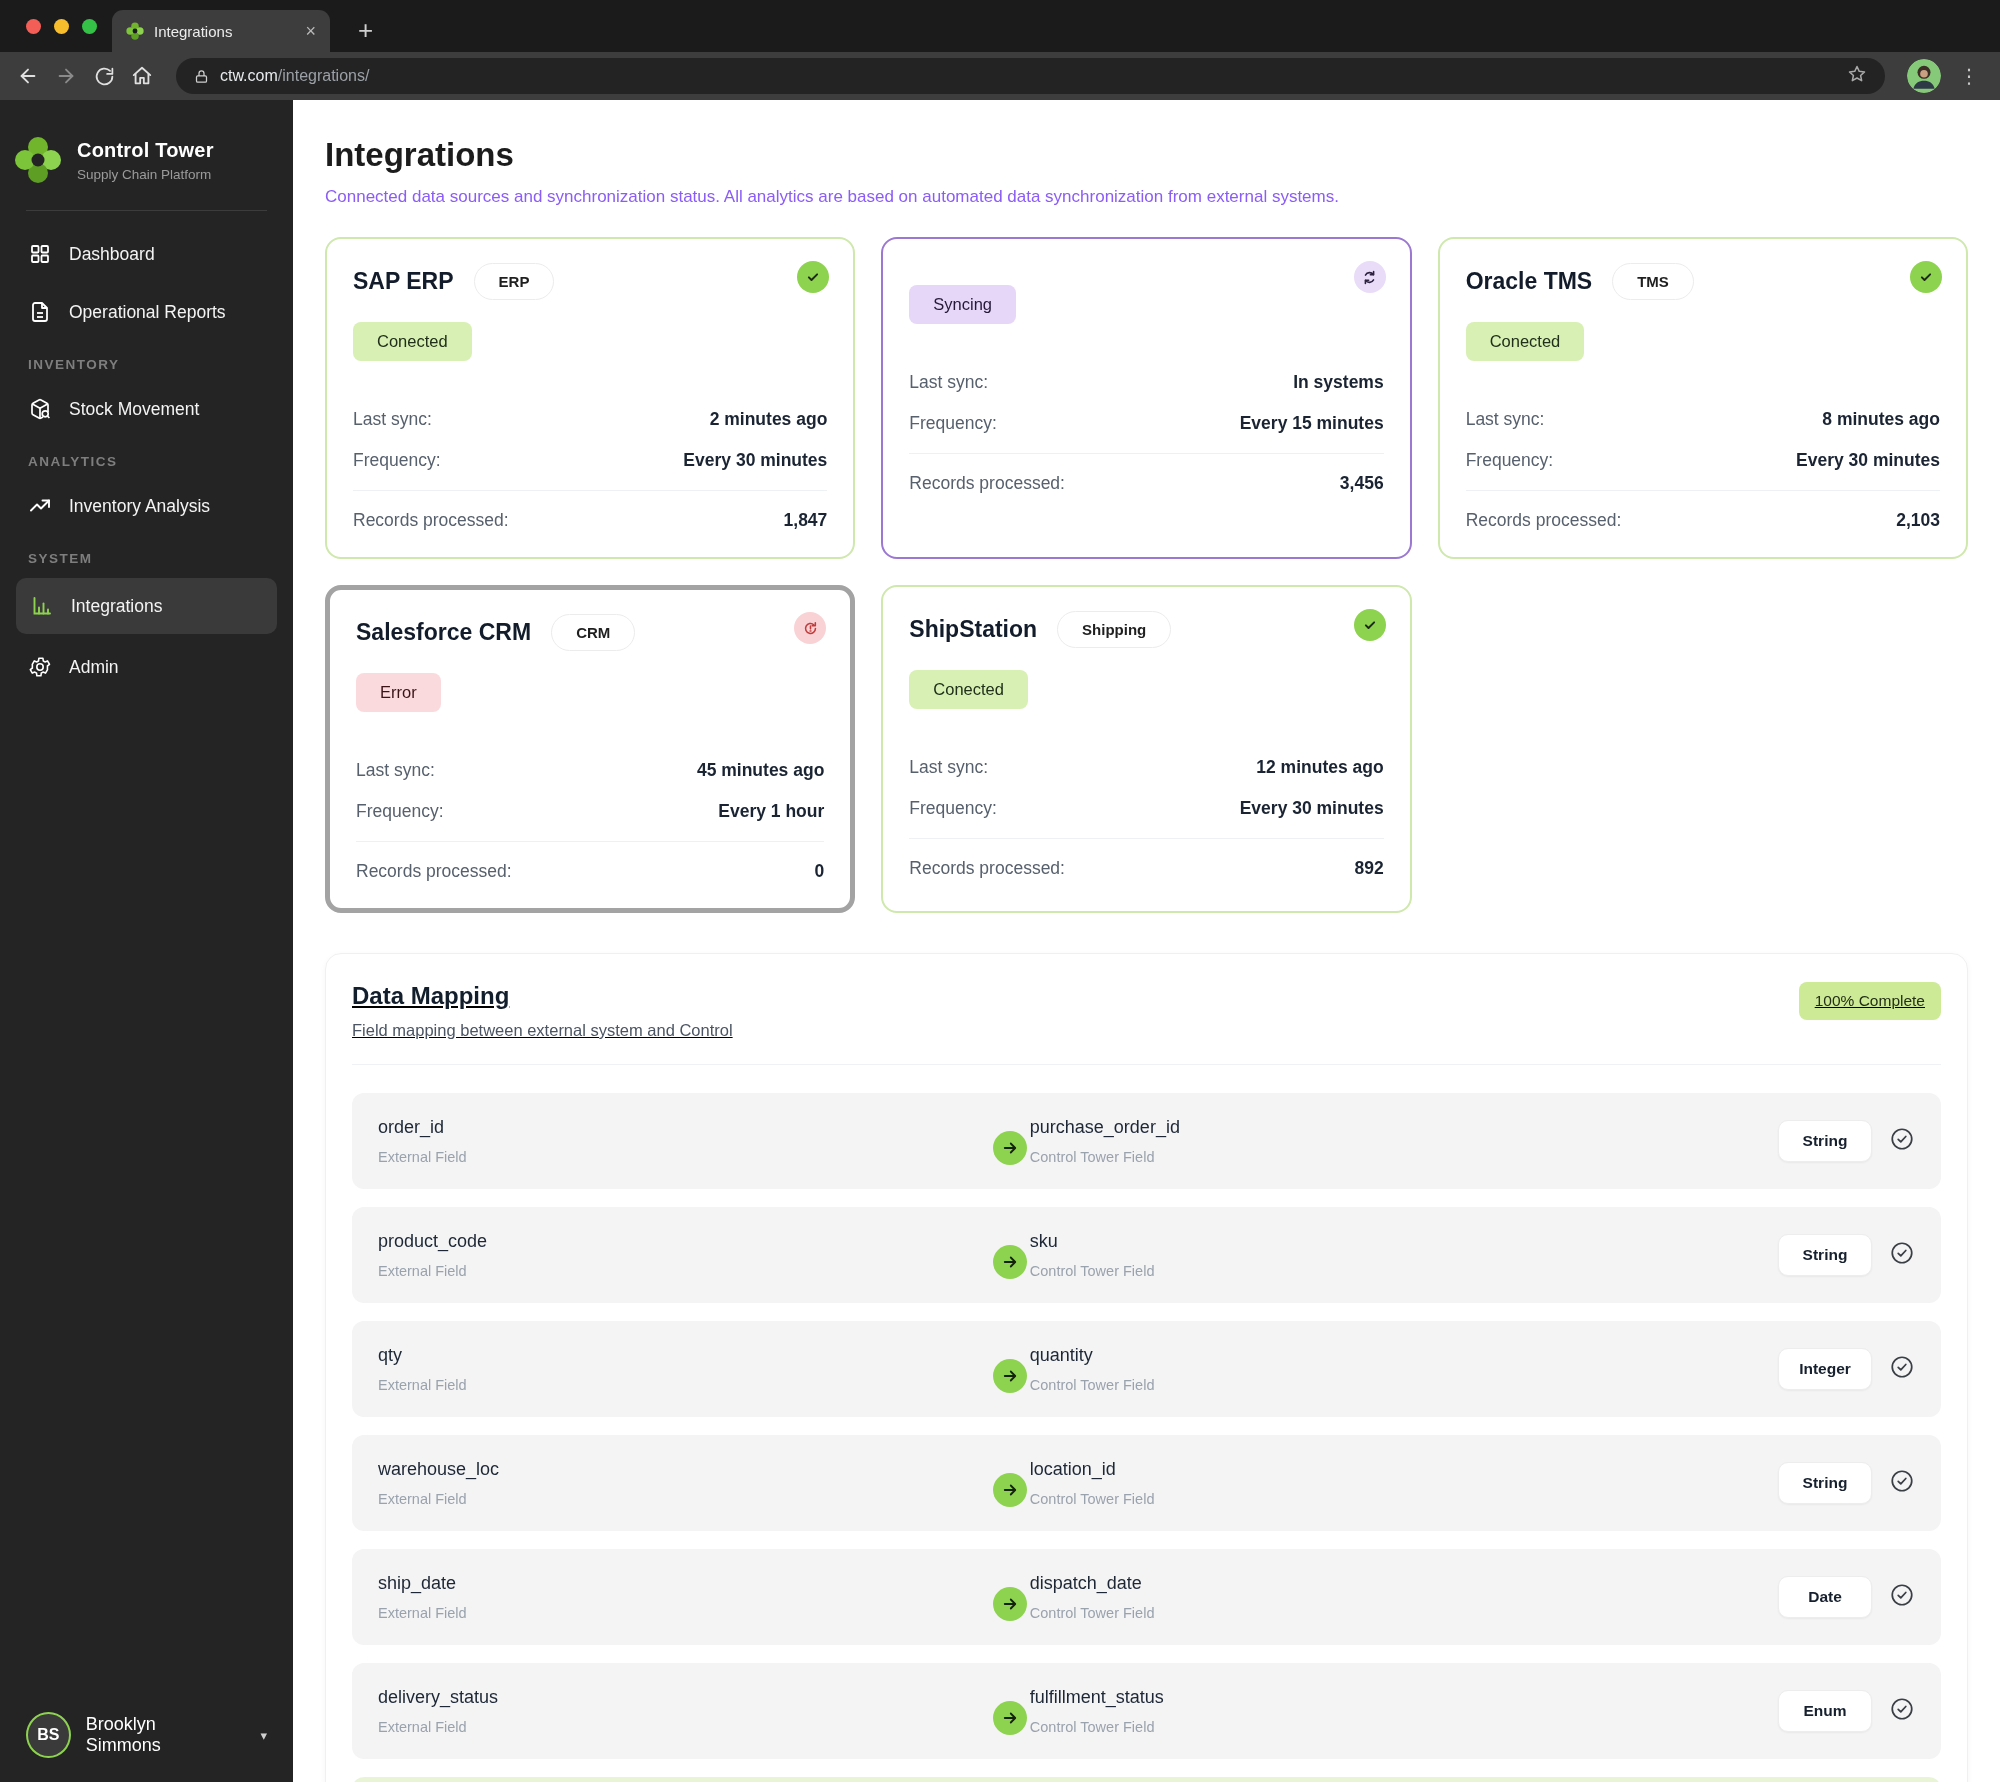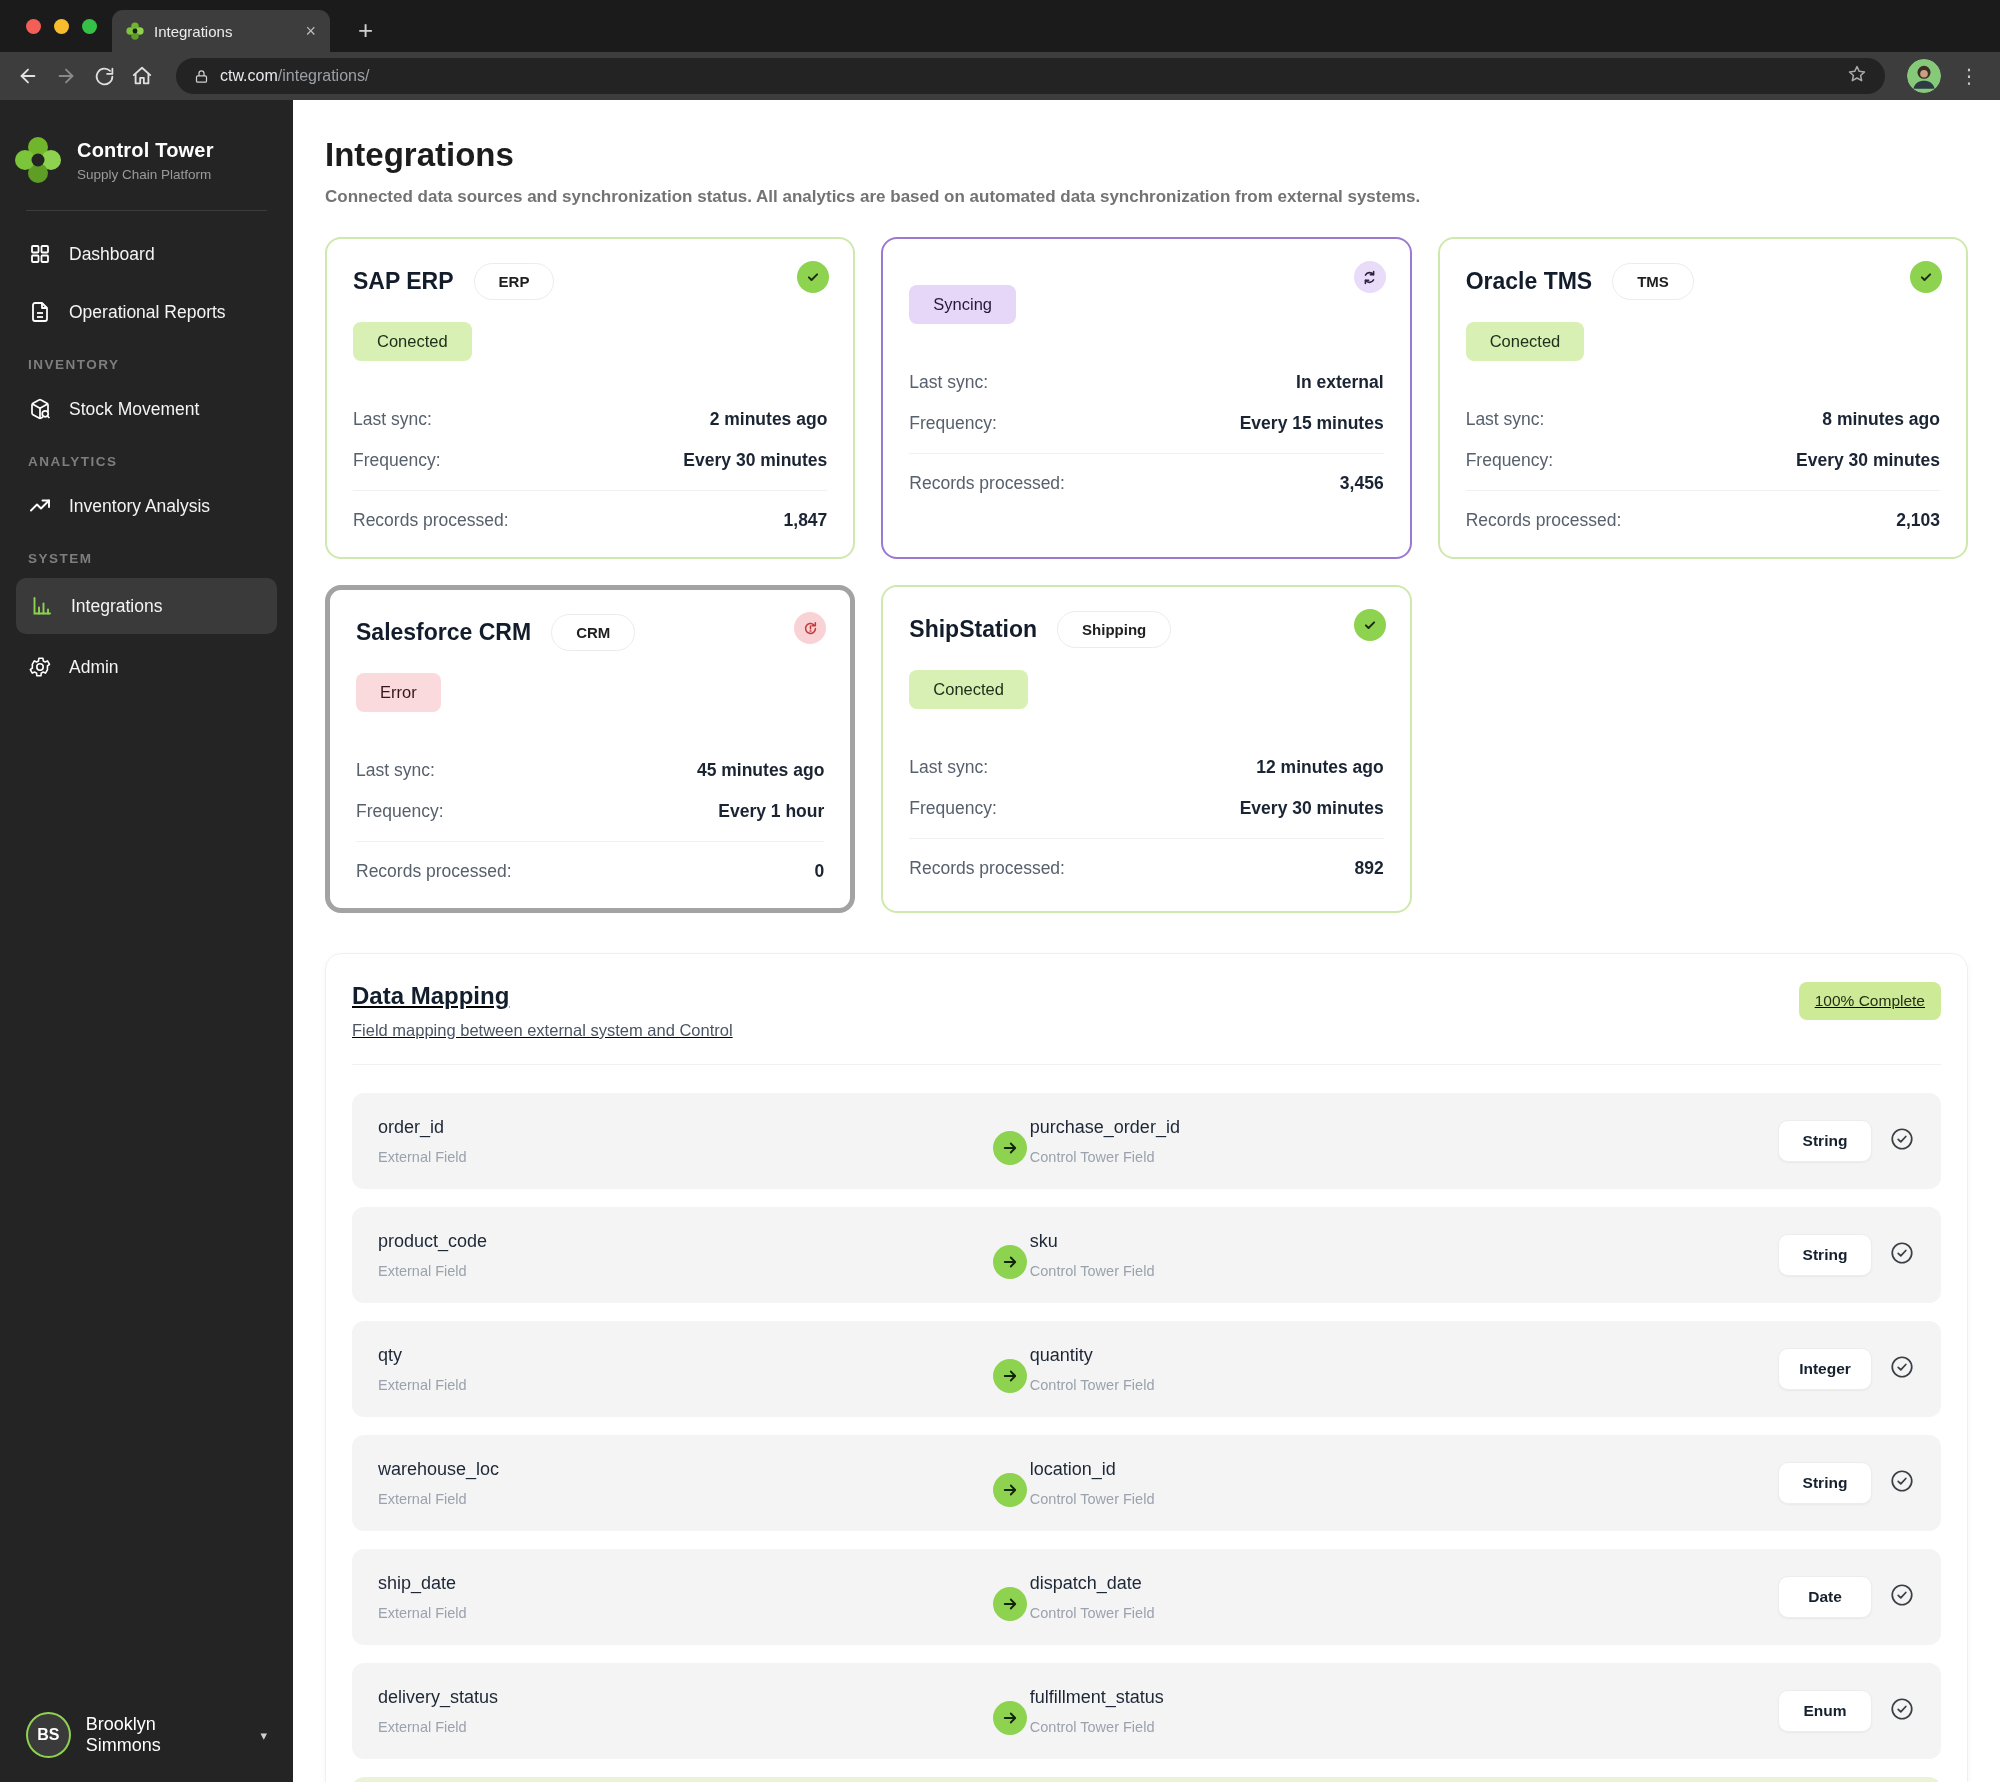--- a/index.html
+++ b/index.html
@@ -42,21 +42,21 @@
   .sb-item.active { margin:4px 16px; padding:16px 14px; background:#3a3a3a; border-radius:10px; }
   .sb-user { position:absolute; left:0; right:0; bottom:0; padding:24px 26px; display:flex; align-items:center; gap:15px; }
   .bs-avatar { width:46px; height:46px; border-radius:50%; background:#3a3a3a; border:2px solid #8ed34f;
                display:flex; align-items:center; justify-content:center; font-size:16px; font-weight:bold; color:#fff; }
   .sb-user-name { font-size:18px; }
   .sb-caret { margin-left:14px; color:#cfcfcf; font-size:13px; }
 
   
   .main { flex:1; background:#ffffff; padding:36px 32px 0; }
   .page-title { font-size:33px; font-weight:bold; color:#1c1c1c; }
-  .page-sub { font-size:17px; color:#737373; margin-top:13px;font-weight:bold; }
+  .page-sub { font-size:17px; color:#8b5cf6; margin-top:13px; }
 
   .cards { display:grid; grid-template-columns:repeat(3,1fr); gap:26px; margin-top:30px; }
   .cards.row2 { margin-top:26px; }
   .card { background:#fff; border-radius:16px; padding:24px 26px 26px; position:relative; min-height:240px; }
   .card.b-green { border:2px solid #cfe8ad; }
   .card.b-purple { border:2px solid #9b79d1; }
   .card.b-red { border:5px solid #a3a3a3; }
   .card-head { display:flex; align-items:center; gap:20px; }
   .card-name { font-size:23px; font-weight:bold; color:#121c2b; }
   .chip { border:1.5px solid #ececec; border-radius:999px; padding:9px 24px; font-size:15px; font-weight:bold; color:#1f1f1f; background:#fff; }
@@ -289,21 +289,21 @@
           <svg width="17" height="17" viewBox="0 0 24 24" fill="none" stroke="#2d2140" stroke-width="2.2" stroke-linecap="round" stroke-linejoin="round">
               <path d="M17.5 8A6.5 6.5 0 0 0 6.3 8.6"></path>
               <path d="M17.8 3.5v4.7h-4.6"></path>
               <path d="M6.5 16a6.5 6.5 0 0 0 11.2-.6"></path>
               <path d="M6.2 20.5v-4.7h4.6"></path>
             </svg>
         </span>
         <span class="status sync">Syncing</span>
         <div class="kv kv-first">
             <span class="kv-label">Last sync:</span>
-            <span class="kv-value">In external</span>
+            <span class="kv-value">In systems</span>
           </div>
         <div class="kv">
             <span class="kv-label">Frequency:</span>
             <span class="kv-value">Every 15 minutes</span>
           </div>
         <div class="kv-div"></div>
         <div class="kv">
             <span class="kv-label">Records processed:</span>
             <span class="kv-value">3,456</span>
           </div>

